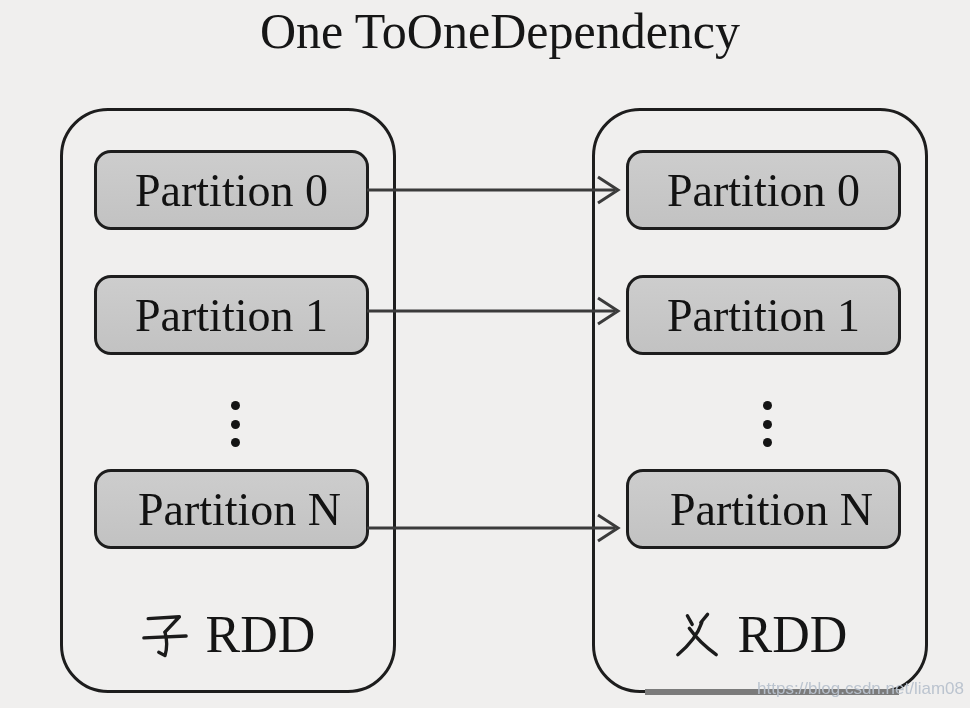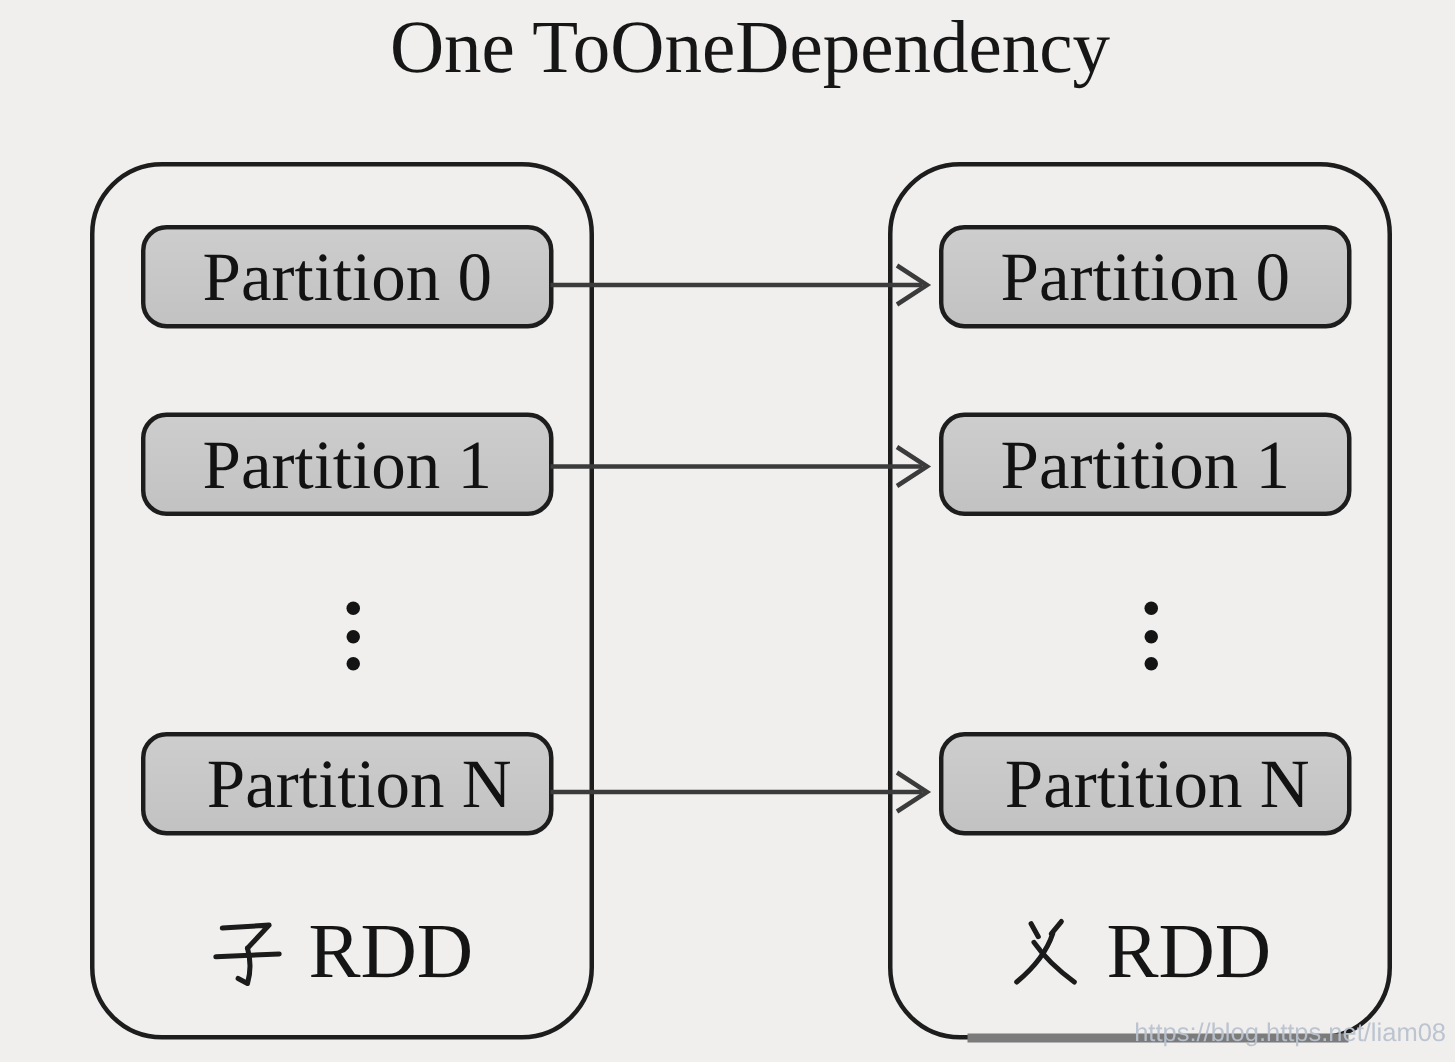--- a/index.html
+++ b/index.html
@@ -34,35 +34,35 @@
     border-radius: 48px;
     box-sizing: border-box;
   }
   .rdd-container.child  { left: 60px; }
   .rdd-container.parent { left: 592px; }
 
   .partition {
     position: absolute;
     left: 31px;
     width: 275px;
-    height: 69px;
+    height: 80px;
     background: linear-gradient(#cdcdcd, #c2c2c2);
     border: 3px solid #1d1d1d;
     border-radius: 17px;
     box-sizing: border-box;
     display: flex;
     align-items: center;
     justify-content: center;
     font-size: 46px;
     color: #121212;
     white-space: nowrap;
   }
   .partition.row0 { top: 39px; }
   .partition.row1 { top: 164px; }
-  .partition.rowN { top: 377px; padding-left: 16px; }
+  .partition.rowN { top: 358px; padding-left: 16px; }
 
   .vdots {
     position: absolute;
     left: 168px;
     top: 290px;
     width: 10px;
     height: 46px;
     display: flex;
     flex-direction: column;
     justify-content: space-between;
@@ -187,15 +187,15 @@
       <polyline points="598,298 618,311 598,324"></polyline>
     </g>
     <g>
       <line x1="367" y1="528" x2="615" y2="528"></line>
       <polyline points="598,515 618,528 598,541"></polyline>
     </g>
   </svg>
 
   <div class="bottom-gray-bar"></div>
 
-  <div class="watermark">https://blog.https.net/liam08</div>
+  <div class="watermark">https://blog.csdn.net/liam08</div>
 
 </div>
 
 </body></html>

